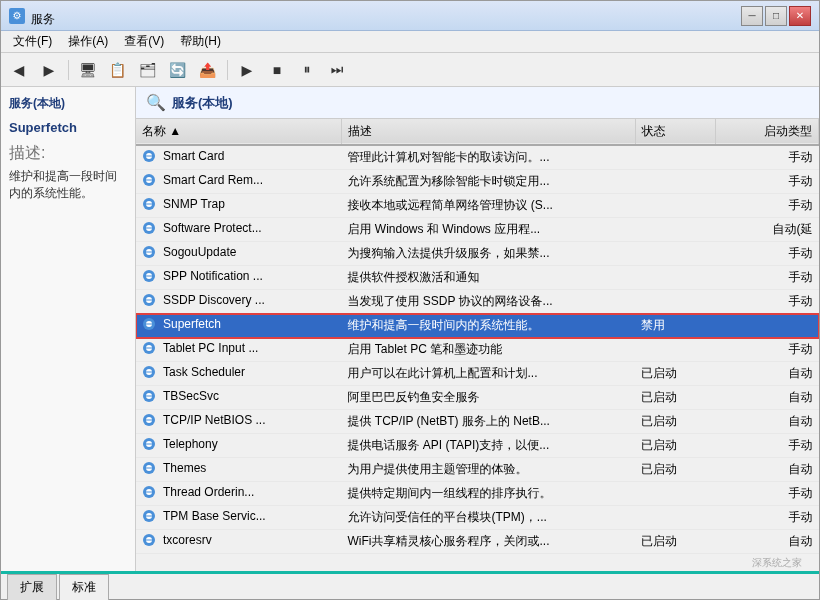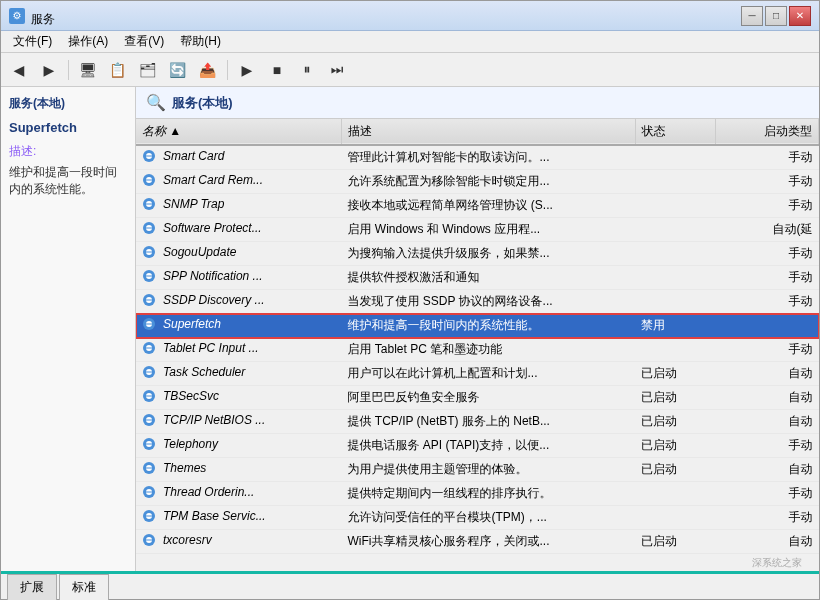--- a/index.html
+++ b/index.html
@@ -140,22 +140,22 @@
     }
 
     .sidebar-service-name {
       font-size: 13px;
       font-weight: bold;
       color: #1f3d7a;
       margin-bottom: 8px;
     }
 
     .sidebar-desc-label {
-      font-size: 12px;
-      color: #8b5cf6;
+      font-size: 16px;
+      color: #737373;
       margin-bottom: 4px;
     }
 
     .sidebar-desc-text {
       font-size: 12px;
       color: #333;
       line-height: 1.4;
     }
 
     
@@ -228,21 +228,21 @@
       max-width: 0;
     }
 
     .row-selected {
       background: #316ac5 !important;
       color: white;
     }
 
     .row-selected td { color: white; }
 
-    .col-name { width: 140px; font-style: italic; }
+    .col-name { width: 140px; }
     .col-desc { width: 200px; }
     .col-status { width: 55px; }
     .col-startup { width: 70px; text-align: right; }
 
     .service-icon {
       display: inline-flex;
       align-items: center;
       gap: 4px;
     }
 

